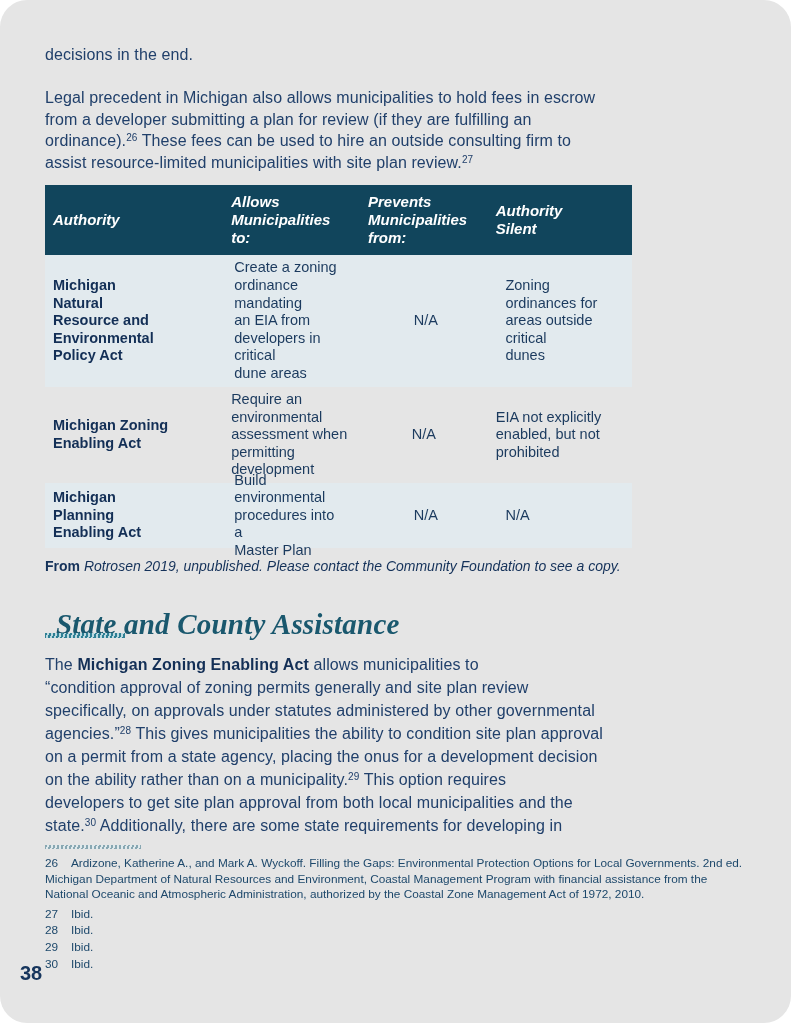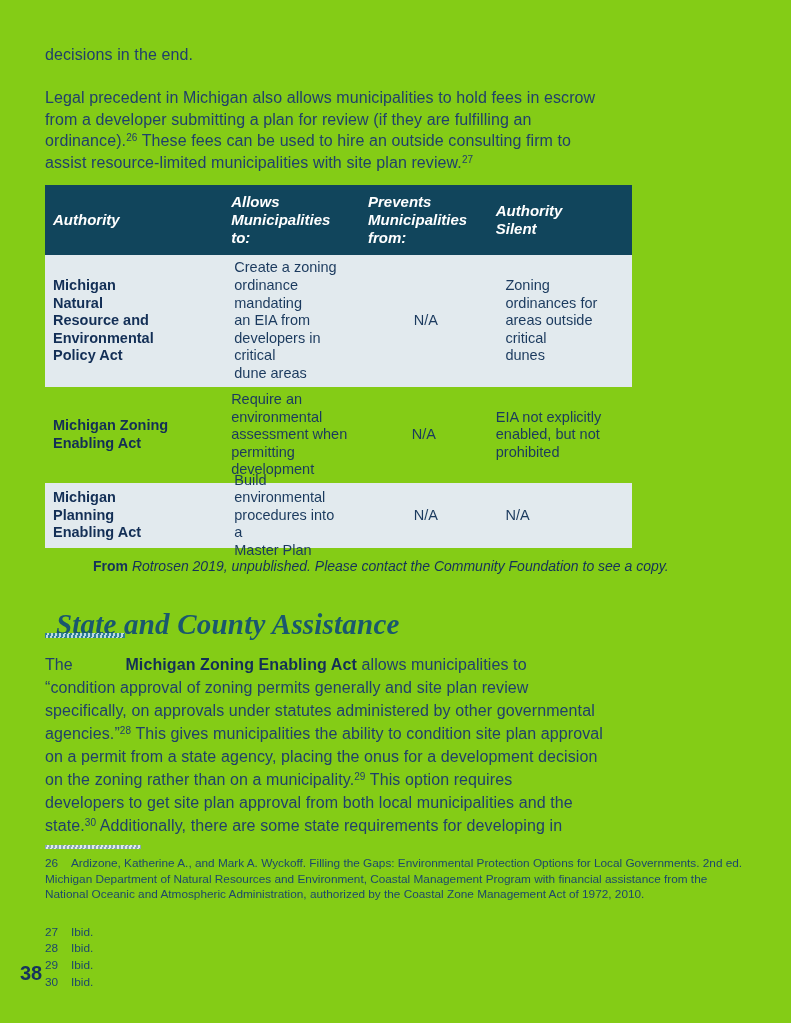--- a/index.html
+++ b/index.html
@@ -1,25 +1,25 @@
 <!DOCTYPE html>
 <html><head>
 <meta charset="utf-8">
 <style>
   html,body{margin:0;padding:0;background:#ffffff;}
-  .page{position:relative;width:791px;height:1023px;background:#84cc16;overflow:hidden;
-        font-family:"Liberation Sans",sans-serif;}
+  .page{position:relative;width:791px;height:1023px;background:#e5e5e5;overflow:hidden;
+        font-family:"Liberation Sans",sans-serif;border-radius:27px;}
   .abs{position:absolute;}
 
   
   .body-text{color:#21406b;font-size:16px;letter-spacing:0.1px;}
   .body-text .ln{white-space:nowrap;}
   .lh21 .ln{line-height:21.6px;}
   .lh23 .ln{line-height:23px;}
-  .b{font-weight:700;color:#132f56;margin-left:48px;}
+  .b{font-weight:700;color:#132f56;}
   .i{font-style:italic;}
   sup{font-size:10px;line-height:0;position:relative;top:-5px;vertical-align:baseline;}
 
   
   .tbl{left:45px;top:185px;width:587px;}
   .thead{display:flex;background:#11455c;height:70px;color:#ffffff;
          font-style:italic;font-weight:700;font-size:15px;}
   .th{display:flex;flex-direction:column;justify-content:center;
       padding:0 8px;box-sizing:border-box;line-height:18px;}
   .trow{display:flex;color:#1b3a5e;}
@@ -40,21 +40,21 @@
                  font-style:italic;font-weight:700;font-size:29px;color:#1a586e;
                  letter-spacing:0.2px;}
   .squiggle{left:45px;top:633px;width:80px;height:5px;
             background:repeating-linear-gradient(105deg,#2e7f94 0 2px,#bcd9e0 2px 4px);}
 
   
   .fn-divider{left:45px;top:845px;width:96px;height:4px;
               background:repeating-linear-gradient(105deg,#88a7b2 0 2px,#dfe9ec 2px 4px);}
   .footnotes{left:45px;top:856px;width:702px;font-size:11.8px;line-height:15.6px;color:#1d486b;}
   .fn{margin-bottom:1px;}
-  .fn.first{margin-bottom:22px;}
+  .fn.first{margin-bottom:4px;}
   .fn-num{display:inline-block;width:26px;}
 
   .page-number{left:20px;top:962px;font-size:20px;font-weight:700;color:#16355d;}
 </style>
 </head>
 <body>
 
 <div class="page">
 
   <div class="abs body-text lh21" style="left:45px;top:44px;">
@@ -159,21 +159,21 @@
 
   <h2 class="abs section-title">State and County Assistance</h2>
   <div class="abs squiggle"></div>
 
   <div class="abs body-text lh23" style="left:45px;top:653px;">
       <div class="ln"><span>The </span><span class="b">Michigan Zoning Enabling Act</span><span> allows municipalities to</span></div>
       <div class="ln"><span>“condition approval of zoning permits generally and site plan review</span></div>
       <div class="ln"><span>specifically, on approvals under statutes administered by other governmental</span></div>
       <div class="ln"><span>agencies.”</span><sup>28</sup><span> This gives municipalities the ability to condition site plan approval</span></div>
       <div class="ln"><span>on a permit from a state agency, placing the onus for a development decision</span></div>
-      <div class="ln"><span>on the zoning rather than on a municipality.</span><sup>29</sup><span> This option requires</span></div>
+      <div class="ln"><span>on the ability rather than on a municipality.</span><sup>29</sup><span> This option requires</span></div>
       <div class="ln"><span>developers to get site plan approval from both local municipalities and the</span></div>
       <div class="ln"><span>state.</span><sup>30</sup><span> Additionally, there are some state requirements for developing in</span></div>
     </div>
 
   <div class="abs fn-divider"></div>
 
   <div class="abs footnotes">
       <div class="fn first"><span class="fn-num">26</span><span>Ardizone, Katherine A., and Mark A. Wyckoff. Filling the Gaps: Environmental Protection Options for Local Governments. 2nd ed. Michigan Department of Natural Resources and Environment, Coastal Management Program with financial assistance from the National Oceanic and Atmospheric Administration, authorized by the Coastal Zone Management Act of 1972, 2010.</span></div>
       <div class="fn"><span class="fn-num">27</span><span>Ibid.</span></div>
       <div class="fn"><span class="fn-num">28</span><span>Ibid.</span></div>

